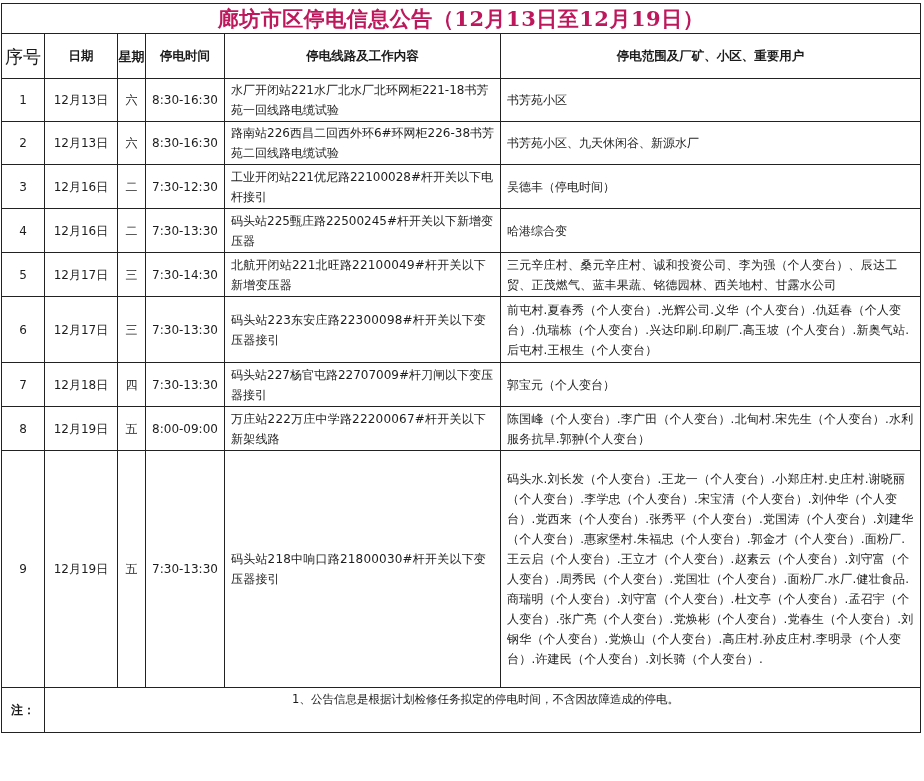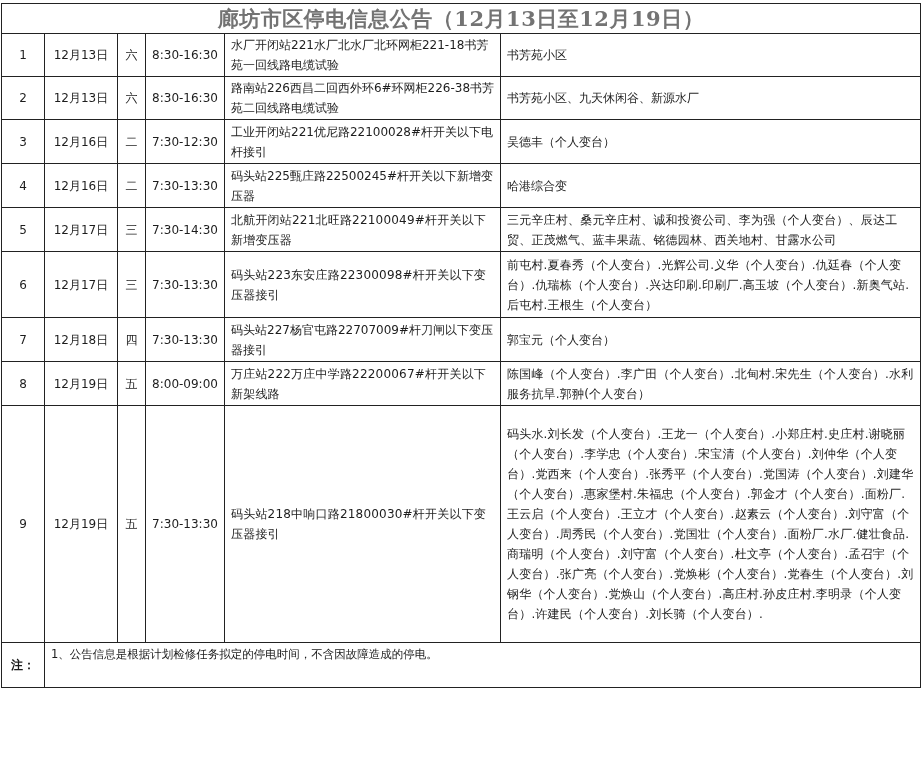--- a/index.html
+++ b/index.html
@@ -20,57 +20,65 @@
     vertical-align: middle;
     overflow: hidden;
   }
   .title-cell {
     height: 29px;
     text-align: center;
     font-family: "DejaVu Serif", "Liberation Serif", serif;
     font-size: 21px !important;
     font-weight: bold;
     letter-spacing: 0.5px;
-    color: #737373;
+    color: #be185d;
   }
   .hdr td { height: 44px; font-weight: bold; text-align: center; font-size: 12.5px; }
   .hdr .seq { font-size: 18px; line-height: 21px; font-weight: normal; }
   .hdr .wk  { font-size: 13px; line-height: 19px; }
   .c { text-align: center; }
   .l { text-align: left; padding-left: 6px !important; padding-right: 3px !important; }
   .body-row td { color: #1d1d1d; }
   .r1 td, .r2 td { height: 42px; }
   .r3 td, .r4 td, .r5 td { height: 43px; }
   .r6 td { height: 65px; }
   .r7 td, .r8 td { height: 43px; }
   .r9 td { height: 236px; }
   .r9 .l, .r6 .l, .r5 .l, .r8 .l { letter-spacing: 0.2px; }
   .note-label { text-align: center; font-weight: bold; font-size: 14px; }
   .n1 td { height: 43px; }
-  .n1 .note-text { vertical-align: top; padding-top: 1px; }
+  .n1 .note-text { vertical-align: top; padding-top: 1px; text-align: center; }
   .n2 td, .n3 td { height: 22px; }
   .note-text { padding-left: 6px !important; font-size: 11.5px !important; }
 </style>
 </head>
 <body>
 
 <table class="sheet">
   <colgroup>
     <col style="width:43px">
     <col style="width:73px">
     <col style="width:28px">
     <col style="width:79px">
     <col style="width:276px">
     <col style="width:420px">
   </colgroup>
   <tbody>
     <tr>
       <td colspan="6" class="title-cell">廊坊市区停电信息公告（12月13日至12月19日）</td>
     </tr>
 
+    <tr class="hdr">
+      <td class="seq">序号</td>
+      <td>日期</td>
+      <td class="wk">星期</td>
+      <td>停电时间</td>
+      <td>停电线路及工作内容</td>
+      <td>停电范围及厂矿、小区、重要用户</td>
+    </tr>
 
     <tr class="body-row r1">
       <td class="c">1</td>
       <td class="c">12月13日</td>
       <td class="c">六</td>
       <td class="c">8:30-16:30</td>
       <td class="l">水厂开闭站221水厂北水厂北环网柜221-18书芳苑一回线路电缆试验</td>
       <td class="l">书芳苑小区</td>
     </tr>
     <tr class="body-row r2">
@@ -80,21 +88,21 @@
       <td class="c">8:30-16:30</td>
       <td class="l">路南站226西昌二回西外环6#环网柜226-38书芳苑二回线路电缆试验</td>
       <td class="l">书芳苑小区、九天休闲谷、新源水厂</td>
     </tr>
     <tr class="body-row r3">
       <td class="c">3</td>
       <td class="c">12月16日</td>
       <td class="c">二</td>
       <td class="c">7:30-12:30</td>
       <td class="l">工业开闭站221优尼路22100028#杆开关以下电杆接引</td>
-      <td class="l">吴德丰（个人变台）</td>
+      <td class="l">吴德丰（停电时间）</td>
     </tr>
     <tr class="body-row r4">
       <td class="c">4</td>
       <td class="c">12月16日</td>
       <td class="c">二</td>
       <td class="c">7:30-13:30</td>
       <td class="l">码头站225甄庄路22500245#杆开关以下新增变压器</td>
       <td class="l">哈港综合变</td>
     </tr>
     <tr class="body-row r5">

